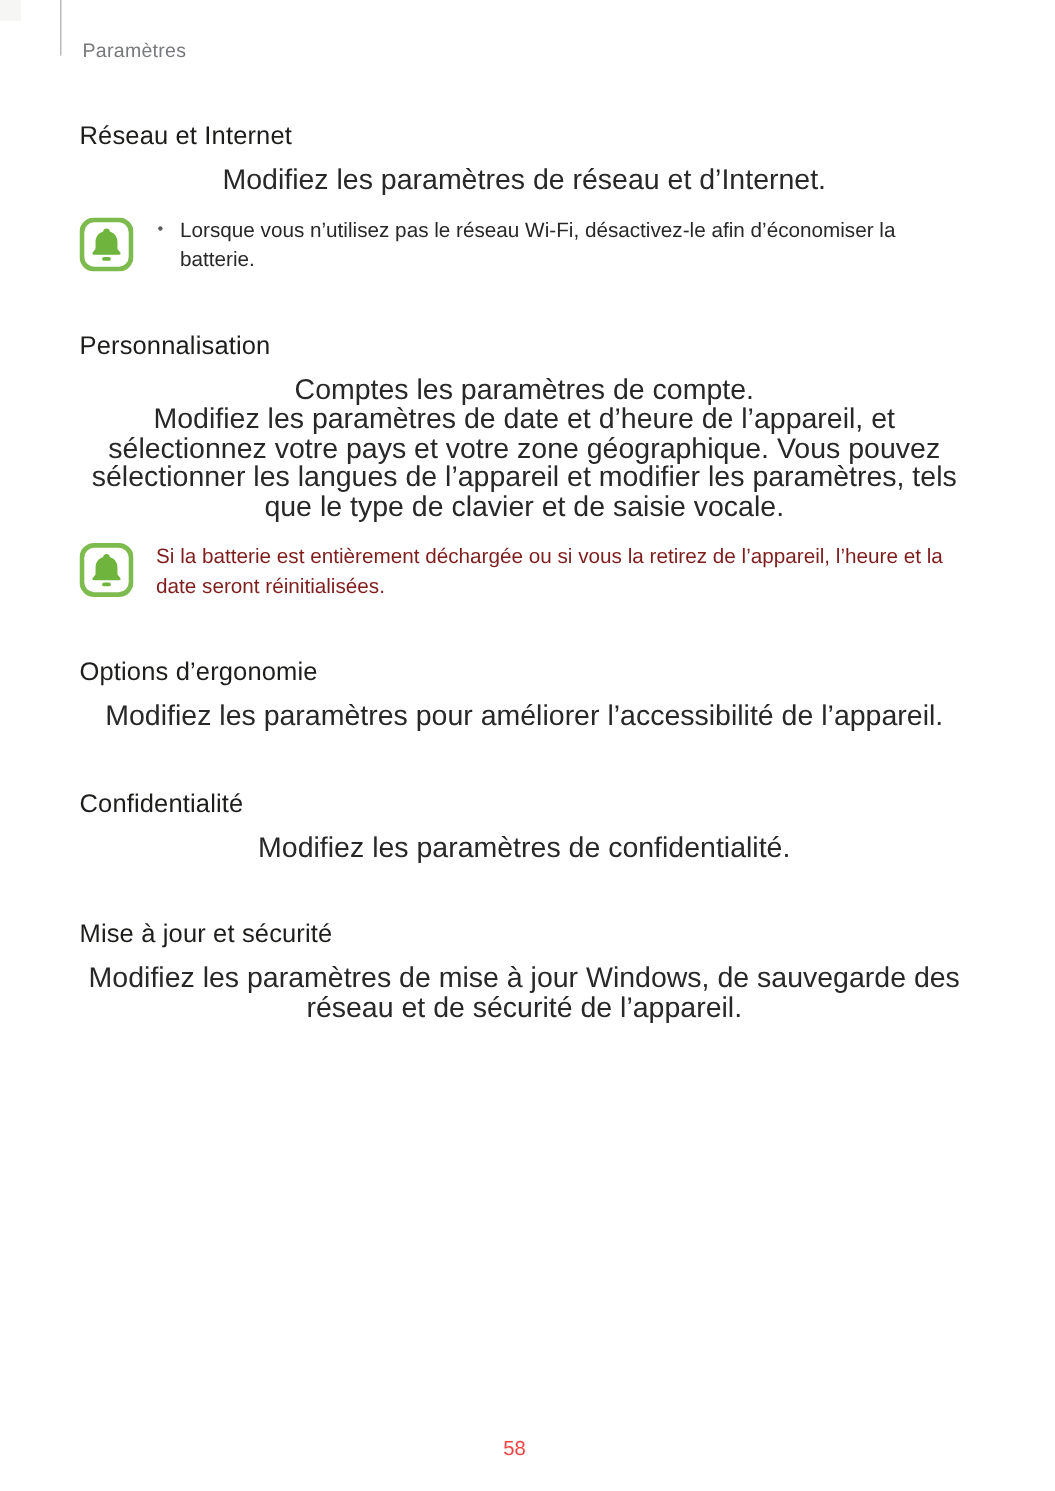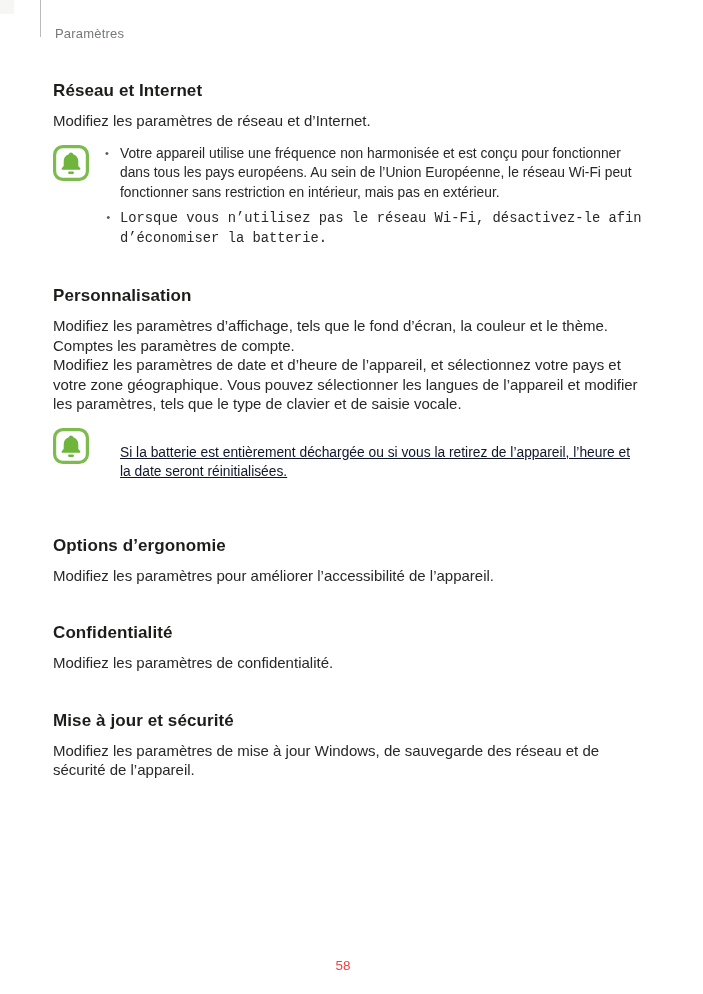--- a/index.html
+++ b/index.html
@@ -32,29 +32,30 @@
     letter-spacing: 0.2px;
   }
   
   .content {
     position: absolute; left: 53px; top: 75px;
     width: 593px;
   }
   h2.section-heading {
     margin: 38px 0 10px 0;
     font-size: 17px; line-height: 20px;
-    font-weight: 700;
+    font-weight: 400;
     color: #1d1d1b;
     letter-spacing: 0.1px;
   }
   h2.section-heading.first { margin-top: 6px; }
   p.section-body {
     margin: 0;
-    font-size: 15px; line-height: 19.5px;
+    font-size: 19px; line-height: 19.5px;
     color: #282828;
+    text-align: center;
   }
   
   .note {
     display: flex;
     align-items: flex-start;
     margin: 13px 0 8px 0;
   }
   .note-icon {
     flex: 0 0 36px;
     width: 36px; height: 36px;
@@ -73,24 +74,23 @@
     color: #282828;
   }
   ul.note-bullets li + li { margin-top: 7px; font-family: Liberation Mono, monospace; }
   ul.note-bullets li::before {
     content: "\2022";
     position: absolute; left: 1px; top: 0;
     font-size: 11px; line-height: 19.5px;
     color: #58595b;
   }
   .note-text {
-    margin: 16px;
+    margin: 0;
     font-size: 13.8px; line-height: 19.5px;
-    color: #0f172a;
-    text-decoration: underline;
+    color: #7f1d1d;
   }
   
   .page-number {
     position: absolute; left: 0; bottom: 21px;
     width: 100%;
     text-align: center;
     font-size: 13.5px; line-height: 15px;
     color: #ef4444;
   }
 </style>
@@ -112,28 +112,26 @@
     <div class="note">
       <span class="note-icon">
         <svg width="36" height="36" viewBox="0 0 36 36" aria-hidden="true">
           <rect x="1.6" y="1.6" width="32.8" height="32.8" rx="8.2" fill="#ffffff" stroke="#7dbb4e" stroke-width="3.2"></rect>
           <path fill="#6fb43c" d="M18 7.4c-1.15 0-2.1.85-2.24 1.95-2.95.93-5.06 3.6-5.06 6.85v4.3c0 .3-.1.6-.3.84l-1.6 1.96c-.5.62-.07 1.55.73 1.55h16.94c.8 0 1.23-.93.73-1.55l-1.6-1.96a1.34 1.34 0 0 1-.3-.84v-4.3c0-3.25-2.11-5.92-5.06-6.85A2.26 2.26 0 0 0 18 7.4z"></path>
           <rect x="15.1" y="26.4" width="5.8" height="2.5" rx="1.25" fill="#6fb43c"></rect>
         </svg>
       </span>
       <div class="note-body">
         <ul class="note-bullets">
-          <li>Votre appareil utilise une fréquence non harmonisée et est conçu pour fonctionner dans tous les pays européens. Au sein de l’Union Européenne, le réseau Wi-Fi peut fonctionner sans restriction en intérieur, mais pas en extérieur.</li>
           <li>Lorsque vous n’utilisez pas le réseau Wi-Fi, désactivez-le afin d’économiser la batterie.</li>
         </ul>
       </div>
     </div>
 
     <h2 class="section-heading">Personnalisation</h2>
-    <p class="section-body">Modifiez les paramètres d’affichage, tels que le fond d’écran, la couleur et le thème.</p>
 
     <p class="section-body">Comptes les paramètres de compte.</p>
 
     <p class="section-body">Modifiez les paramètres de date et d’heure de l’appareil, et sélectionnez votre pays et votre zone géographique. Vous pouvez sélectionner les langues de l’appareil et modifier les paramètres, tels que le type de clavier et de saisie vocale.</p>
 
     <div class="note">
       <span class="note-icon">
         <svg width="36" height="36" viewBox="0 0 36 36" aria-hidden="true">
           <rect x="1.6" y="1.6" width="32.8" height="32.8" rx="8.2" fill="#ffffff" stroke="#7dbb4e" stroke-width="3.2"></rect>
           <path fill="#6fb43c" d="M18 7.4c-1.15 0-2.1.85-2.24 1.95-2.95.93-5.06 3.6-5.06 6.85v4.3c0 .3-.1.6-.3.84l-1.6 1.96c-.5.62-.07 1.55.73 1.55h16.94c.8 0 1.23-.93.73-1.55l-1.6-1.96a1.34 1.34 0 0 1-.3-.84v-4.3c0-3.25-2.11-5.92-5.06-6.85A2.26 2.26 0 0 0 18 7.4z"></path>

